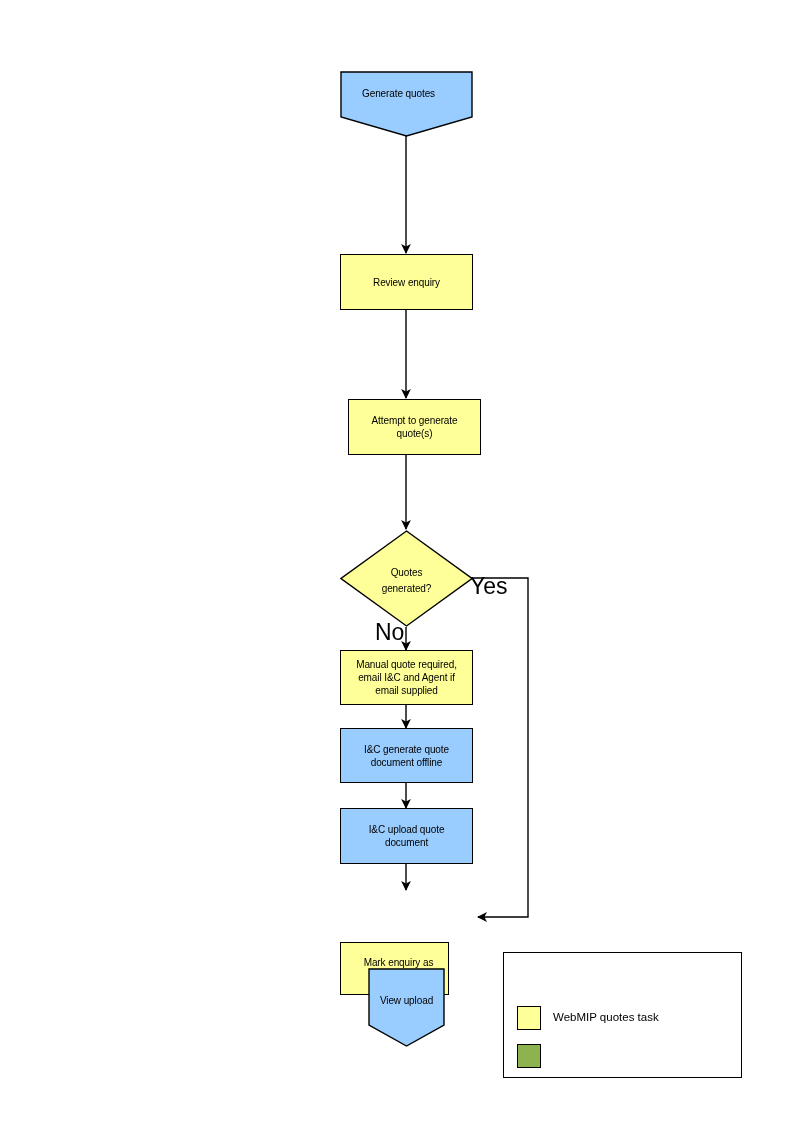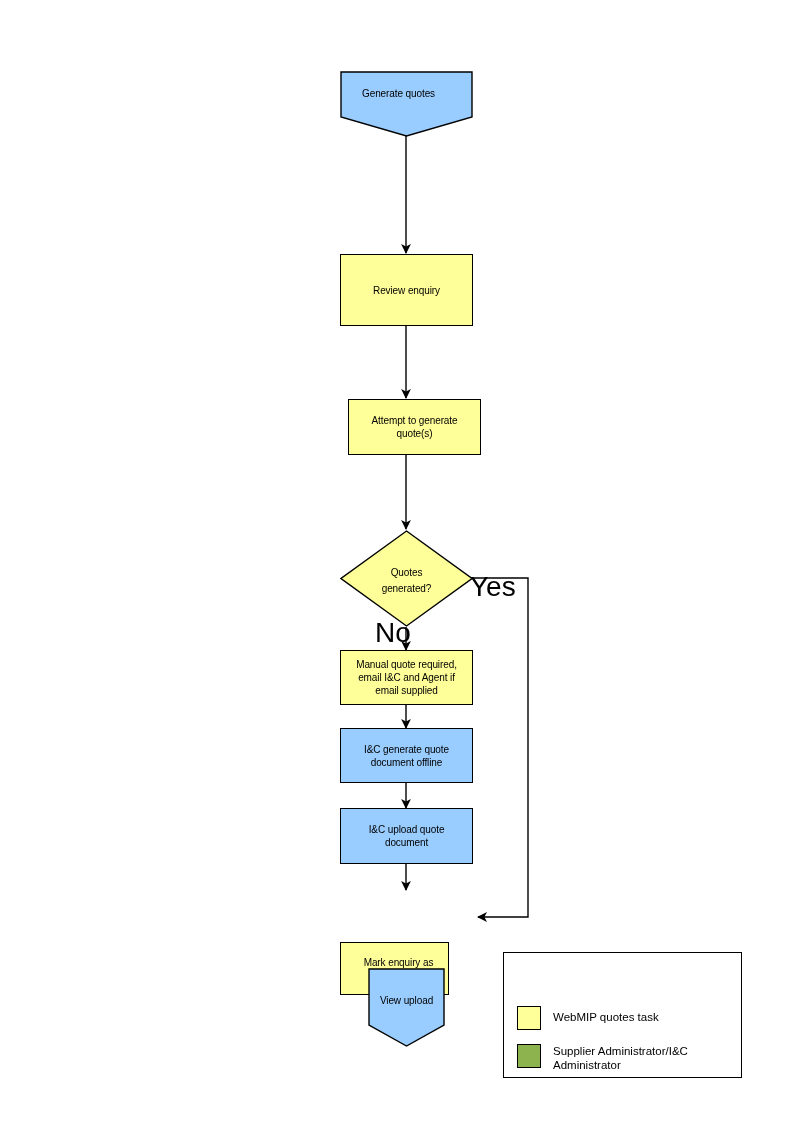--- a/index.html
+++ b/index.html
@@ -66,21 +66,21 @@
     width: 100%;
     text-align: center;
     font-size: 10px;
     line-height: 16px;
     color: #000;
     letter-spacing: -0.1px;
   }
 
   .edge-label {
     position: absolute;
-    font-size: 28px;
+    font-size: 23px;
     line-height: 21px;
     color: #000000;
     font-family: "Liberation Sans", sans-serif;
     z-index: 4;
     white-space: nowrap;
   }
 
   .legend {
     position: absolute;
     left: 503px;
@@ -147,21 +147,21 @@
 </svg>
 
 <div class="pent-wrap" style="left:340px; top:71px; width:117px; height:66px;">
   <svg width="133" height="66" viewBox="0 0 133 66" xmlns="http://www.w3.org/2000/svg">
     <polygon points="1,1 132,1 132,46 66.5,65 1,46" fill="#99ccff" stroke="#000000" stroke-width="1.4"></polygon>
   </svg>
   <div class="pent-label" style="top:16px;">Generate
 quotes</div>
 </div>
 
-<div class="node proc proc-yellow" style="left:340px; top:254px; width:133px; height:72px;align-items:center;">
+<div class="node proc proc-yellow" style="left:340px; top:254px; width:133px; height:56px;align-items:center;">
   <span>Review enquiry</span>
 </div>
 
 <div class="node proc proc-yellow" style="left:348px; top:399px; width:133px; height:56px; white-space:pre-line;">
   <span>Attempt to generate
 quote(s)</span>
 </div>
 
 <div class="diamond-wrap" style="left:340px; top:530px; width:133px; height:97px;">
   <svg width="133" height="97" viewBox="0 0 133 97" xmlns="http://www.w3.org/2000/svg">
@@ -202,16 +202,14 @@
   <div class="pent-label" style="top:26px;">View upload</div>
 </div>
 
 <div class="legend">
   <div class="legend-row" style="top:53px;">
     <span class="legend-swatch" style="background:#ffff99;"></span>
     <span class="legend-text single">WebMIP quotes task</span>
   </div>
   <div class="legend-row" style="top:91px;">
     <span class="legend-swatch" style="background:#8cb34d;"></span>
-    <span class="legend-text">Supplier Administrator/I&amp;C
-Administrator</span>
   </div>
 </div>
 
 </body></html>

